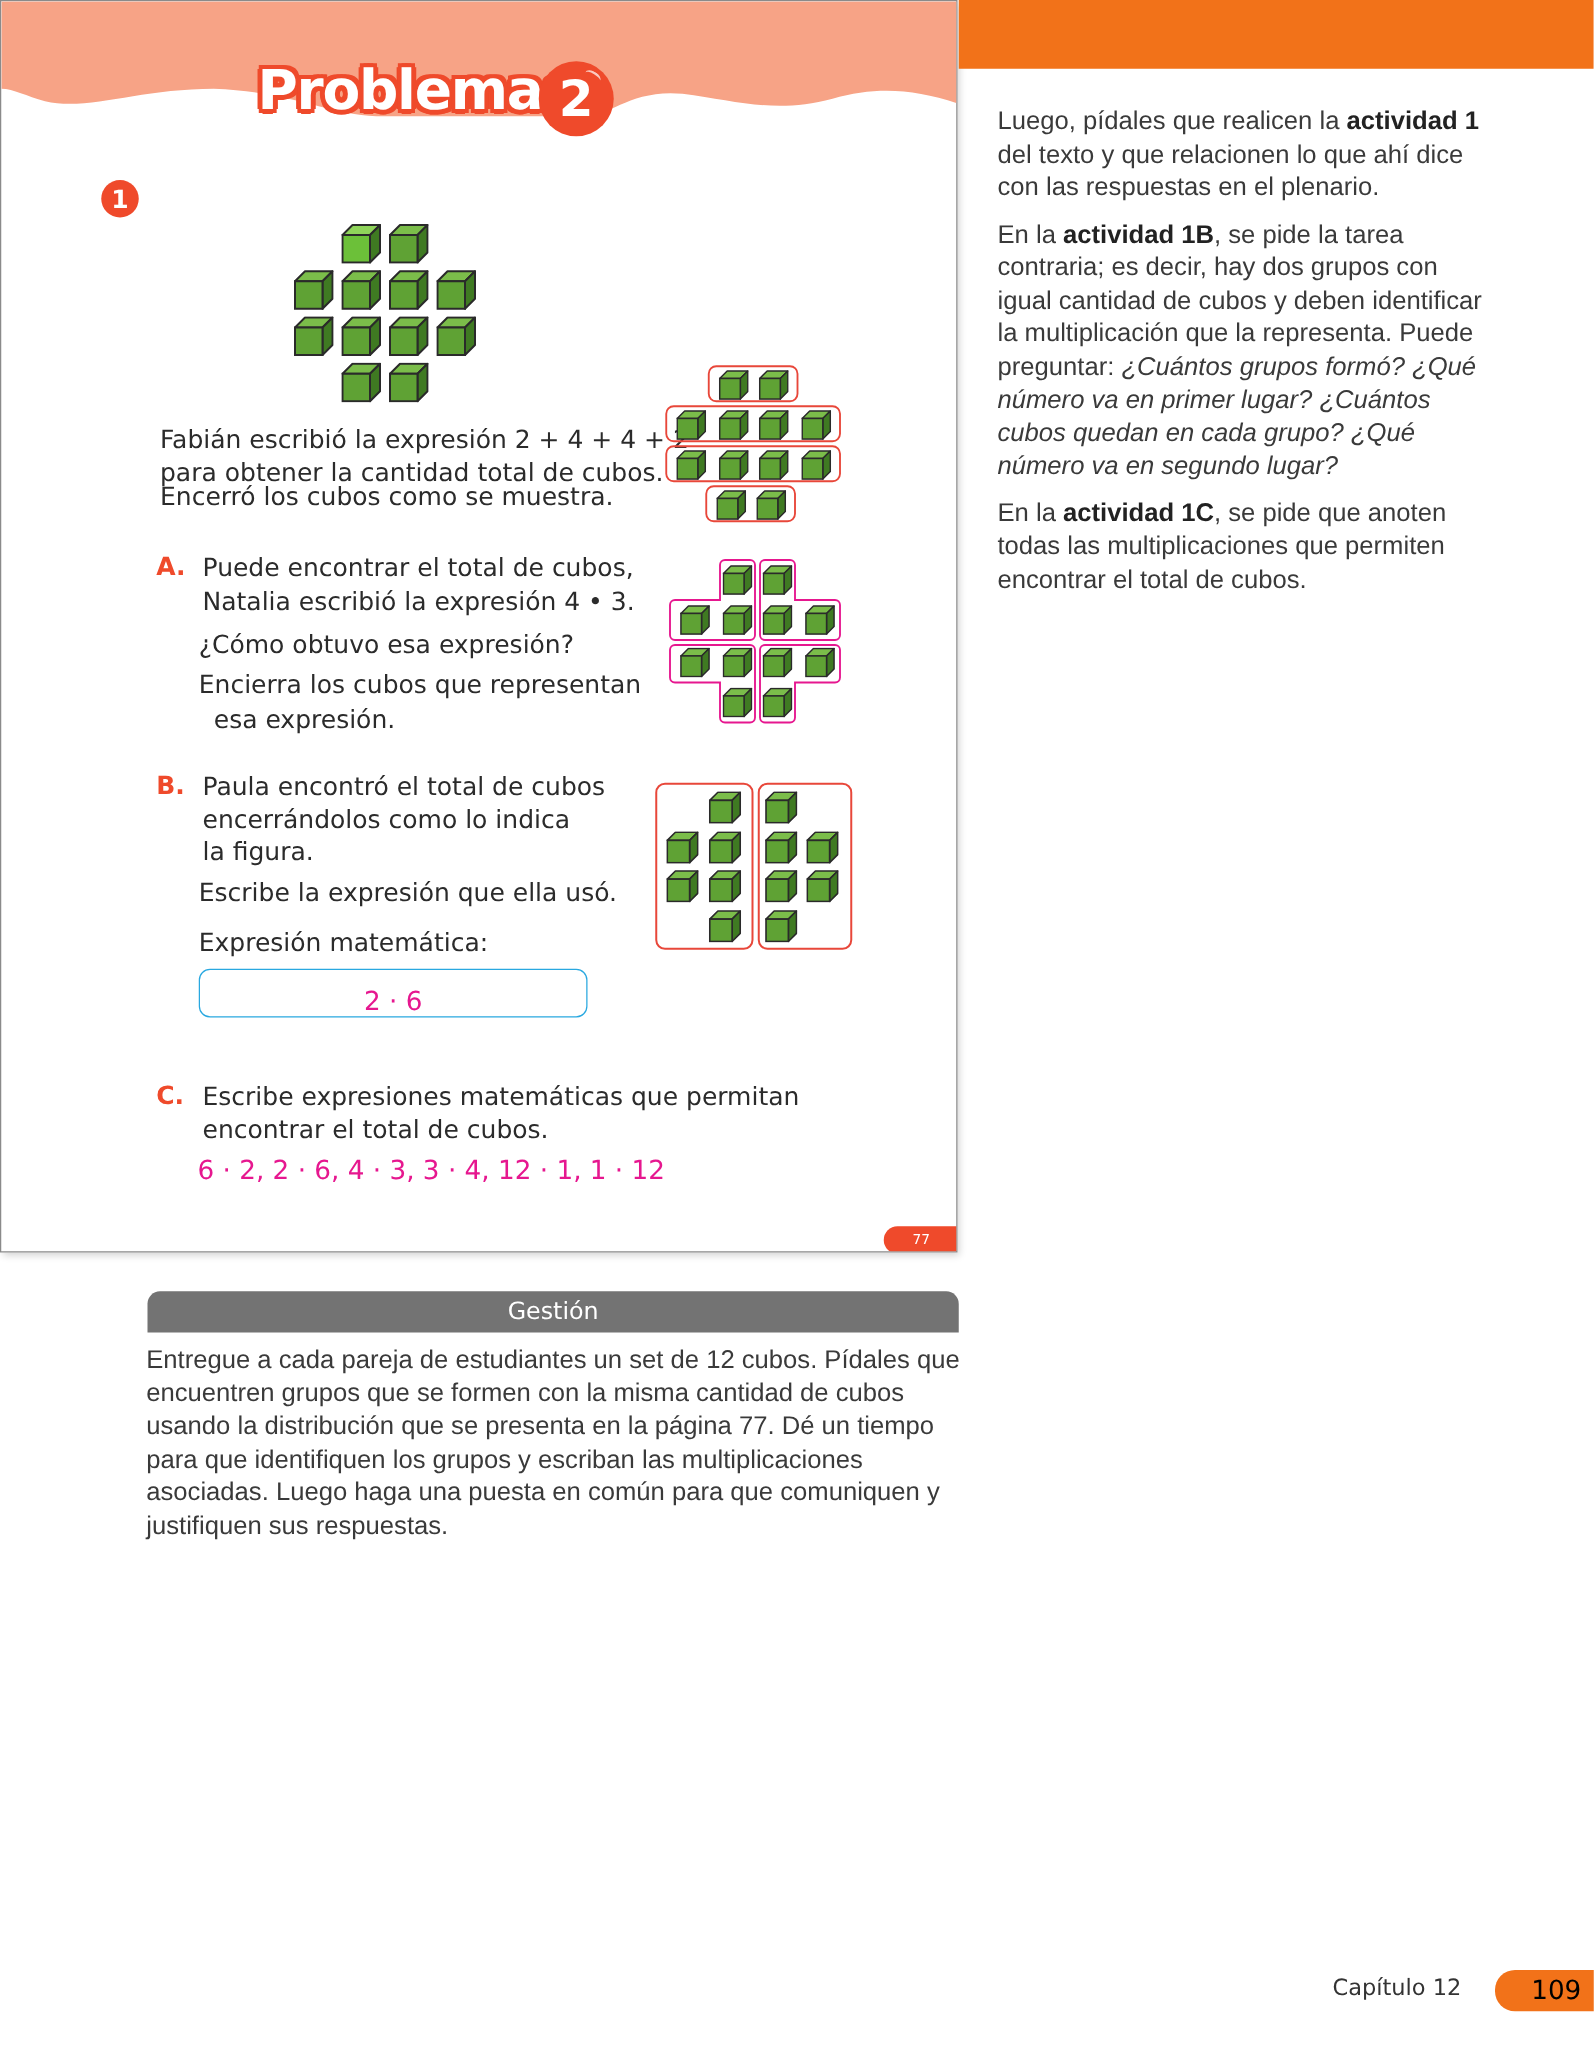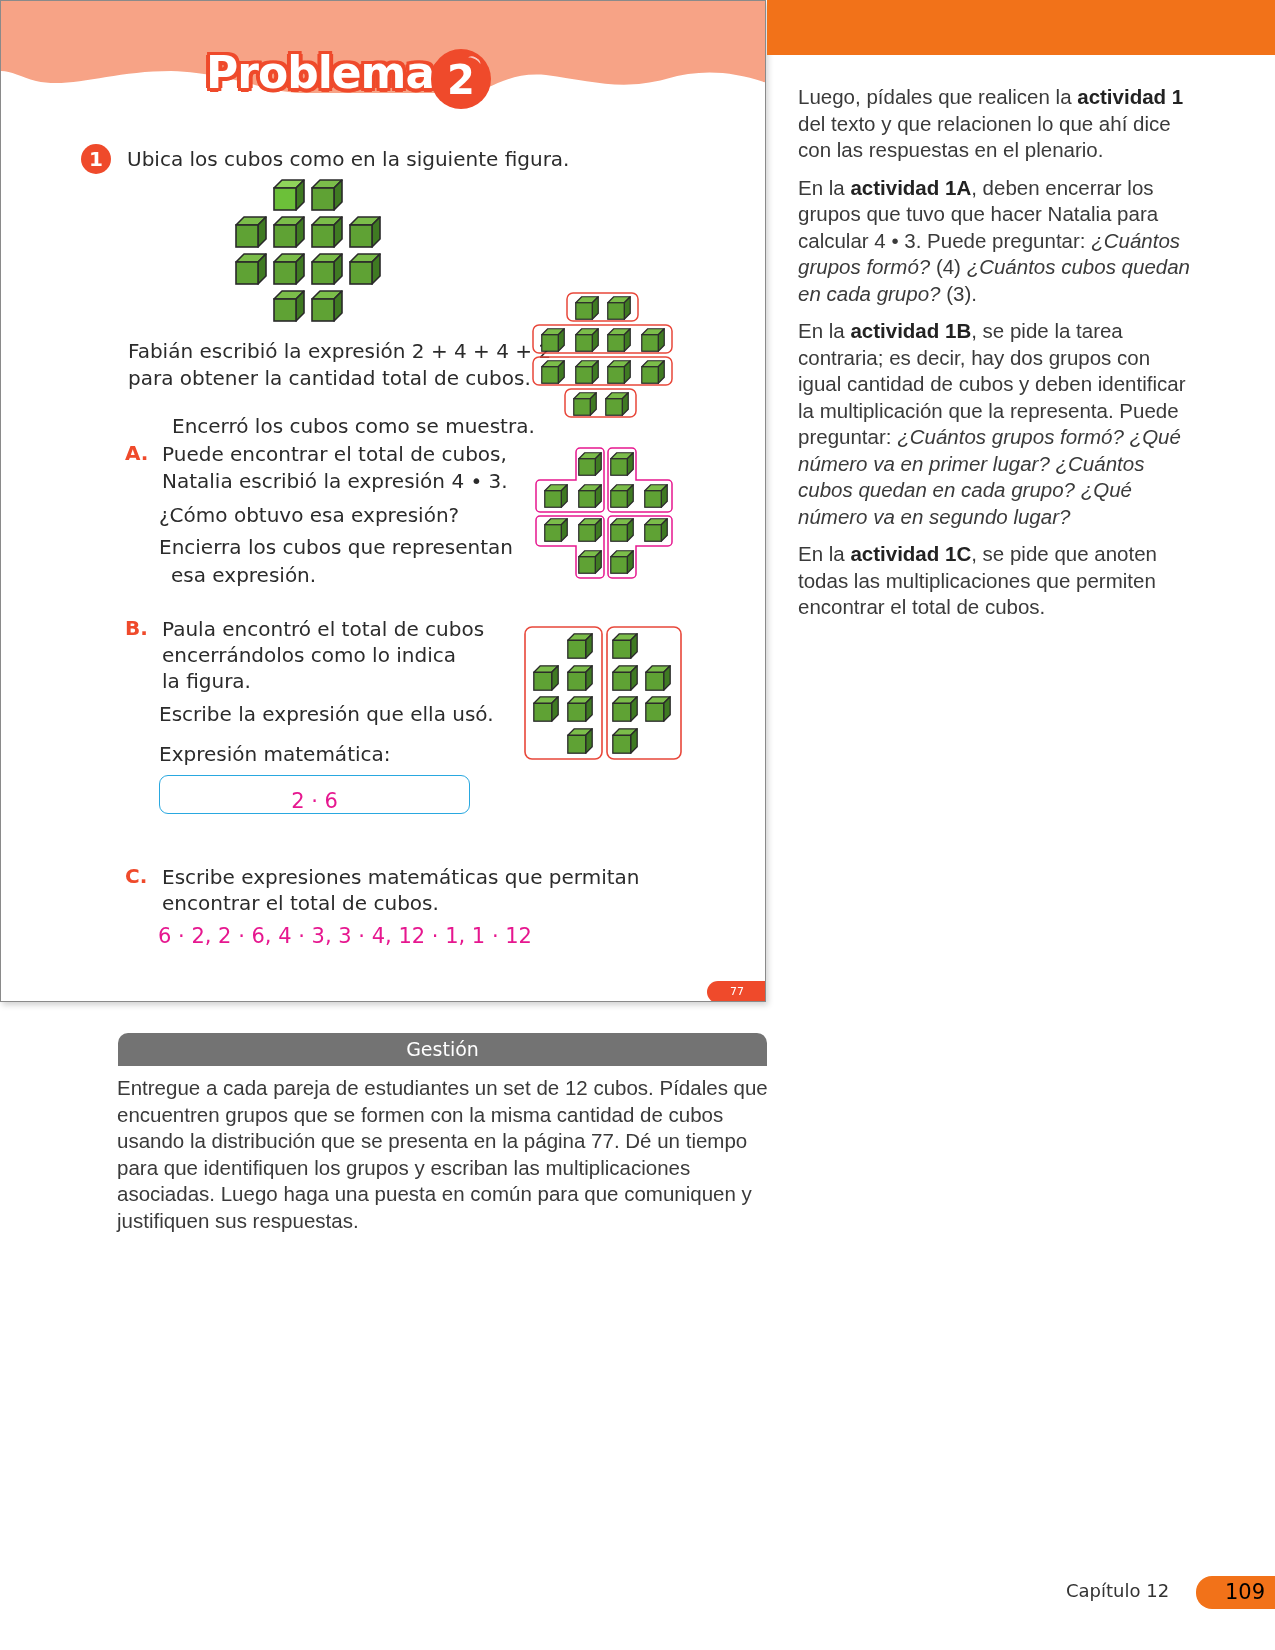--- a/index.html
+++ b/index.html
@@ -71,40 +71,39 @@
   <svg class="inset-header" viewBox="0 0 766 110" preserveAspectRatio="none">
     <path d="M0,0 H766 V82 C730,70 700,68 665,78 C620,90 590,80 545,74 C505,70 485,92 470,92 L300,92 C260,90 230,72 170,70 C110,70 70,88 35,80 C20,76 10,70 0,70 Z" fill="#f7a386"></path>
   </svg>
 
   <div class="title-wrap">
     <span class="title-text">Problemas</span>
     <span class="title-num">2</span>
   </div>
 
   <div class="num-badge">1</div>
-  <div class="q-text" style="left:126px;top:145px;">Ubica los cubos como en la siguiente figura.</div>
 
   <svg class="fig" style="left:232px;top:178px;" width="150" height="146">
     <use href="#cube-light" x="40" y="0" width="32" height="32"></use>
     <use href="#cube" x="78" y="0" width="32" height="32"></use>
     <use href="#cube" x="2" y="37" width="32" height="32"></use>
     <use href="#cube" x="40" y="37" width="32" height="32"></use>
     <use href="#cube" x="78" y="37" width="32" height="32"></use>
     <use href="#cube" x="116" y="37" width="32" height="32"></use>
     <use href="#cube" x="2" y="74" width="32" height="32"></use>
     <use href="#cube" x="40" y="74" width="32" height="32"></use>
     <use href="#cube" x="78" y="74" width="32" height="32"></use>
     <use href="#cube" x="116" y="74" width="32" height="32"></use>
     <use href="#cube" x="40" y="111" width="32" height="32"></use>
     <use href="#cube" x="78" y="111" width="32" height="32"></use>
   </svg>
 
   <div class="q-text" style="left:127px;top:337px;">Fabián escribió la expresión 2 + 4 + 4 + 2</div>
   <div class="q-text" style="left:127px;top:364px;">para obtener la cantidad total de cubos.</div>
-  <div class="q-text" style="left:127px;top:412px;margin-left:44px;">Encerró los cubos como se muestra.</div>
+  <div class="q-text" style="left:127px;top:383px;">Encerró los cubos como se muestra.</div>
 
   <svg class="fig" style="left:530px;top:290px;" width="145" height="130">
     <rect x="36" y="2" width="71" height="28" rx="6" fill="none" stroke="#e8473a" stroke-width="1.5"></rect>
     <rect x="2" y="34" width="139" height="28" rx="6" fill="none" stroke="#e8473a" stroke-width="1.5"></rect>
     <rect x="2" y="66" width="139" height="28" rx="6" fill="none" stroke="#e8473a" stroke-width="1.5"></rect>
     <rect x="34" y="98" width="71" height="28" rx="6" fill="none" stroke="#e8473a" stroke-width="1.5"></rect>
     <use href="#cube" x="44" y="5" width="24" height="24"></use>
     <use href="#cube" x="76" y="5" width="24" height="24"></use>
     <use href="#cube" x="10" y="37" width="24" height="24"></use>
     <use href="#cube" x="44" y="37" width="24" height="24"></use>
@@ -175,21 +174,20 @@
   <div class="q-text" style="left:161px;top:889px;">encontrar el total de cubos.</div>
   <div class="q-text pink" style="left:157px;top:922px;font-size:21px;">6 · 2, 2 · 6, 4 · 3, 3 · 4, 12 · 1, 1 · 12</div>
 
   <div class="pg-tab">77</div>
 </div>
 
 <div class="orange-bar"></div>
 
 <div class="rcol">
   <p><span>Luego, pídales que realicen la </span><b>actividad 1</b><span> del texto y que relacionen lo que ahí dice con las respuestas en el plenario.</span></p>
-  <p><span>En la </span><b>actividad 1A</b><span>, deben encerrar los grupos que tuvo que hacer Natalia para calcular 4 • 3. Puede preguntar: </span><i>¿Cuántos grupos formó?</i><span> (4) </span><i>¿Cuántos cubos quedan en cada grupo?</i><span> (3).</span></p>
   <p><span>En la </span><b>actividad 1B</b><span>, se pide la tarea contraria; es decir, hay dos grupos con igual cantidad de cubos y deben identificar la multiplicación que la representa. Puede preguntar: </span><i>¿Cuántos grupos formó? ¿Qué número va en primer lugar? ¿Cuántos cubos quedan en cada grupo? ¿Qué número va en segundo lugar?</i></p>
   <p><span>En la </span><b>actividad 1C</b><span>, se pide que anoten todas las multiplicaciones que permiten encontrar el total de cubos.</span></p>
 </div>
 
 <div class="gestion-bar">Gestión</div>
 <div class="gestion-text">Entregue a cada pareja de estudiantes un set de 12 cubos. Pídales que encuentren grupos que se formen con la misma cantidad de cubos usando la distribución que se presenta en la página 77. Dé un tiempo para que identifiquen los grupos y escriban las multiplicaciones asociadas. Luego haga una puesta en común para que comuniquen y justifiquen sus respuestas.</div>
 
 <div class="chapter">Capítulo 12</div>
 <div class="page-num">109</div>
 

